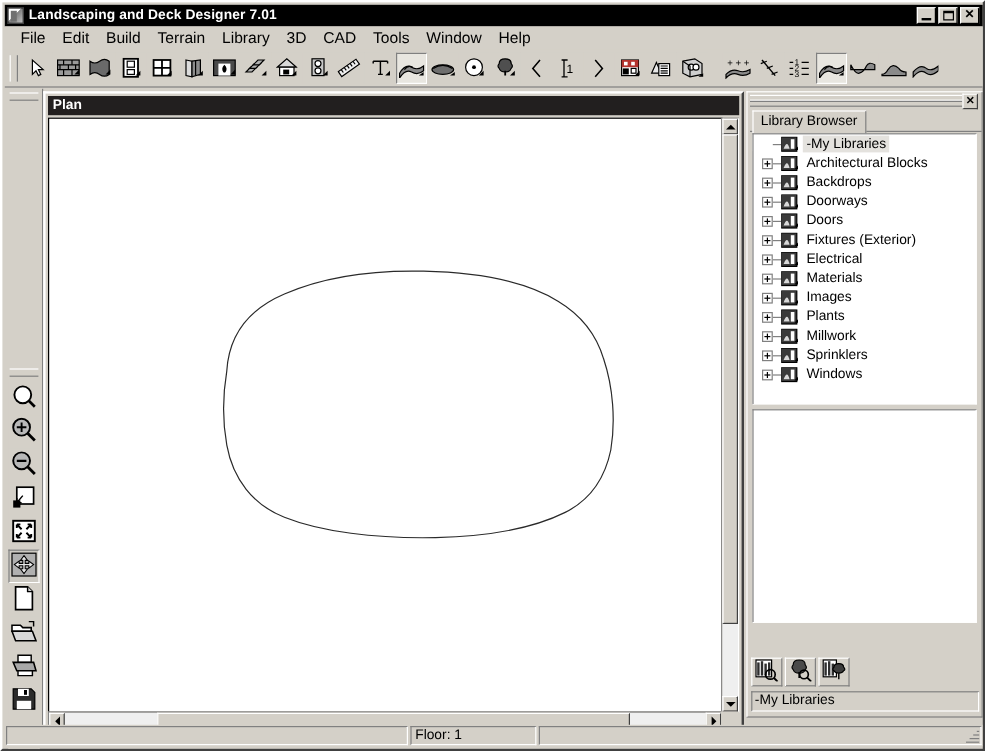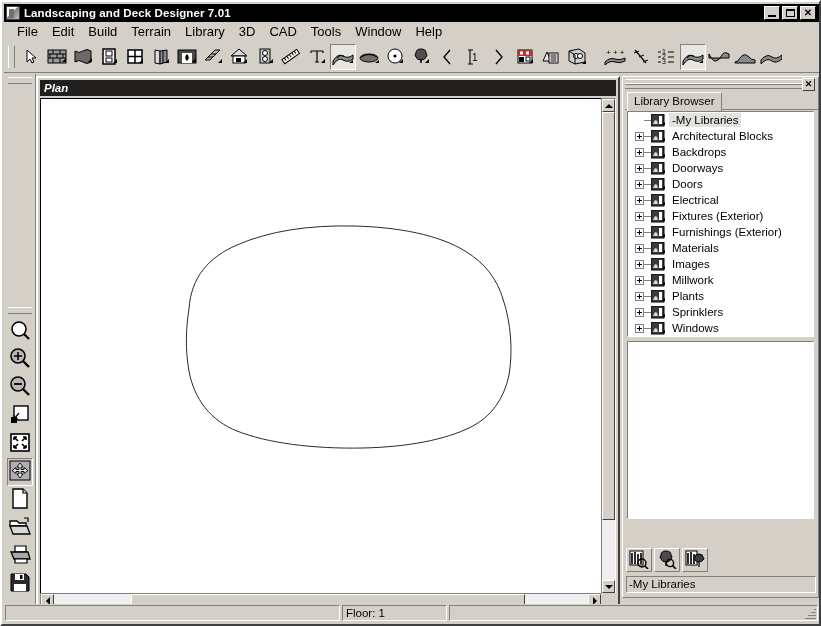--- a/index.html
+++ b/index.html
@@ -153,21 +153,20 @@
   }
   #lefttb .lspacer { height: 216px; }
 
   
   #planwin {
     position: absolute; left: 34px; top: 74px;
     width: 584px; height: 536px;
     background: #d4d0c8;
     border: 2px solid;
     border-color: #ffffff #404040 #404040 #ffffff;
-    font-style: italic;
   }
   #plantitle {
     position: absolute; left: 2px; top: 2px;
     width: 576px; height: 16px;
     background: #221f1f;
     color: #ffffff;
     font-weight: bold;
     font-size: 11.5px;
     padding-left: 4px;
     line-height: 16px;
@@ -944,53 +943,42 @@
       </div>
       <div class="trow">
         <span class="tplus"></span>
           <span class="tline"></span>
         <span class="ticon"><svg width="15" height="13" viewBox="0 0 15 13">
               <rect x="0" y="0" width="13" height="12" fill="#3a3a3a" stroke="#000"></rect>
               <path d="M2 10 Q5 2 7 10 Z" fill="#d8d8d8"></path>
               <rect x="8" y="2" width="3" height="8" fill="#fff"></rect>
               <path d="M11 11 l3 0 l0 -3" fill="#000"></path>
             </svg></span>
+        <span class="tlabel">Fixtures (Exterior)</span>
+      </div>
+      <div class="trow">
+        <span class="tplus"></span>
+          <span class="tline"></span>
+        <span class="ticon"><svg width="15" height="13" viewBox="0 0 15 13">
+              <rect x="0" y="0" width="13" height="12" fill="#3a3a3a" stroke="#000"></rect>
+              <path d="M2 10 Q5 2 7 10 Z" fill="#d8d8d8"></path>
+              <rect x="8" y="2" width="3" height="8" fill="#fff"></rect>
+              <path d="M11 11 l3 0 l0 -3" fill="#000"></path>
+            </svg></span>
         <span class="tlabel">Electrical</span>
       </div>
       <div class="trow">
         <span class="tplus"></span>
           <span class="tline"></span>
         <span class="ticon"><svg width="15" height="13" viewBox="0 0 15 13">
               <rect x="0" y="0" width="13" height="12" fill="#3a3a3a" stroke="#000"></rect>
               <path d="M2 10 Q5 2 7 10 Z" fill="#d8d8d8"></path>
               <rect x="8" y="2" width="3" height="8" fill="#fff"></rect>
               <path d="M11 11 l3 0 l0 -3" fill="#000"></path>
             </svg></span>
-        <span class="tlabel">Fixtures (Exterior)</span>
-      </div>
-      <div class="trow">
-        <span class="tplus"></span>
-          <span class="tline"></span>
-        <span class="ticon"><svg width="15" height="13" viewBox="0 0 15 13">
-              <rect x="0" y="0" width="13" height="12" fill="#3a3a3a" stroke="#000"></rect>
-              <path d="M2 10 Q5 2 7 10 Z" fill="#d8d8d8"></path>
-              <rect x="8" y="2" width="3" height="8" fill="#fff"></rect>
-              <path d="M11 11 l3 0 l0 -3" fill="#000"></path>
-            </svg></span>
-        <span class="tlabel">Furnishings (Exterior)</span>
-      </div>
-      <div class="trow">
-        <span class="tplus"></span>
-          <span class="tline"></span>
-        <span class="ticon"><svg width="15" height="13" viewBox="0 0 15 13">
-              <rect x="0" y="0" width="13" height="12" fill="#3a3a3a" stroke="#000"></rect>
-              <path d="M2 10 Q5 2 7 10 Z" fill="#d8d8d8"></path>
-              <rect x="8" y="2" width="3" height="8" fill="#fff"></rect>
-              <path d="M11 11 l3 0 l0 -3" fill="#000"></path>
-            </svg></span>
         <span class="tlabel">Materials</span>
       </div>
       <div class="trow">
         <span class="tplus"></span>
           <span class="tline"></span>
         <span class="ticon"><svg width="15" height="13" viewBox="0 0 15 13">
               <rect x="0" y="0" width="13" height="12" fill="#3a3a3a" stroke="#000"></rect>
               <path d="M2 10 Q5 2 7 10 Z" fill="#d8d8d8"></path>
               <rect x="8" y="2" width="3" height="8" fill="#fff"></rect>
               <path d="M11 11 l3 0 l0 -3" fill="#000"></path>
@@ -999,32 +987,32 @@
       </div>
       <div class="trow">
         <span class="tplus"></span>
           <span class="tline"></span>
         <span class="ticon"><svg width="15" height="13" viewBox="0 0 15 13">
               <rect x="0" y="0" width="13" height="12" fill="#3a3a3a" stroke="#000"></rect>
               <path d="M2 10 Q5 2 7 10 Z" fill="#d8d8d8"></path>
               <rect x="8" y="2" width="3" height="8" fill="#fff"></rect>
               <path d="M11 11 l3 0 l0 -3" fill="#000"></path>
             </svg></span>
+        <span class="tlabel">Plants</span>
+      </div>
+      <div class="trow">
+        <span class="tplus"></span>
+          <span class="tline"></span>
+        <span class="ticon"><svg width="15" height="13" viewBox="0 0 15 13">
+              <rect x="0" y="0" width="13" height="12" fill="#3a3a3a" stroke="#000"></rect>
+              <path d="M2 10 Q5 2 7 10 Z" fill="#d8d8d8"></path>
+              <rect x="8" y="2" width="3" height="8" fill="#fff"></rect>
+              <path d="M11 11 l3 0 l0 -3" fill="#000"></path>
+            </svg></span>
         <span class="tlabel">Millwork</span>
-      </div>
-      <div class="trow">
-        <span class="tplus"></span>
-          <span class="tline"></span>
-        <span class="ticon"><svg width="15" height="13" viewBox="0 0 15 13">
-              <rect x="0" y="0" width="13" height="12" fill="#3a3a3a" stroke="#000"></rect>
-              <path d="M2 10 Q5 2 7 10 Z" fill="#d8d8d8"></path>
-              <rect x="8" y="2" width="3" height="8" fill="#fff"></rect>
-              <path d="M11 11 l3 0 l0 -3" fill="#000"></path>
-            </svg></span>
-        <span class="tlabel">Plants</span>
       </div>
       <div class="trow">
         <span class="tplus"></span>
           <span class="tline"></span>
         <span class="ticon"><svg width="15" height="13" viewBox="0 0 15 13">
               <rect x="0" y="0" width="13" height="12" fill="#3a3a3a" stroke="#000"></rect>
               <path d="M2 10 Q5 2 7 10 Z" fill="#d8d8d8"></path>
               <rect x="8" y="2" width="3" height="8" fill="#fff"></rect>
               <path d="M11 11 l3 0 l0 -3" fill="#000"></path>
             </svg></span>

